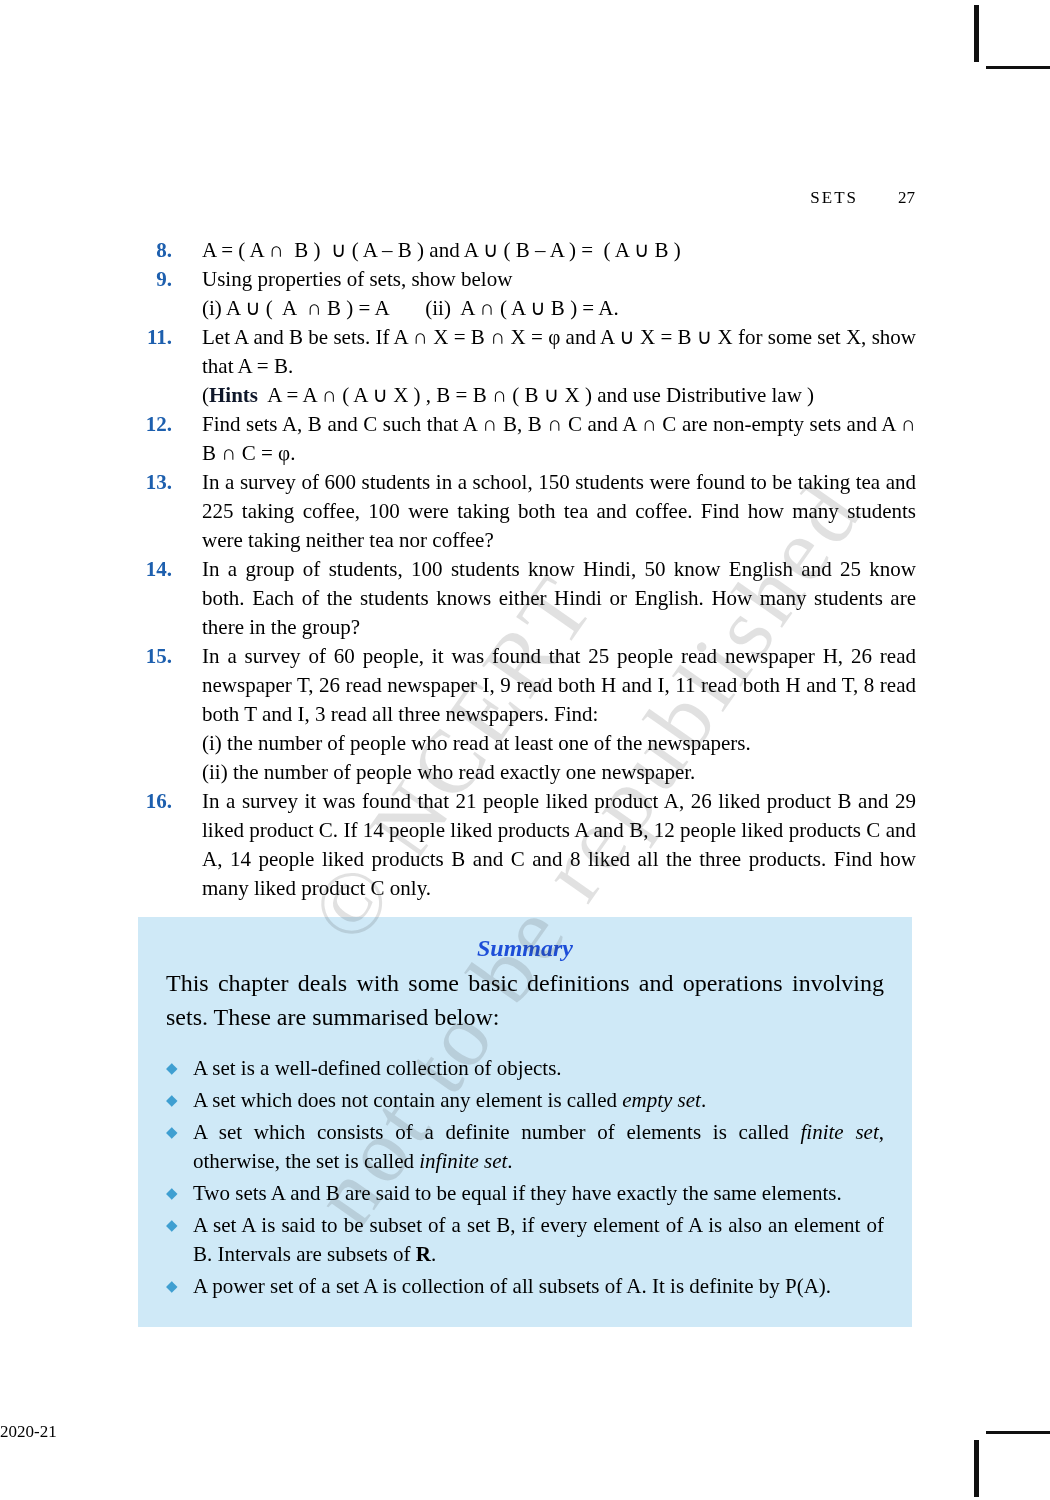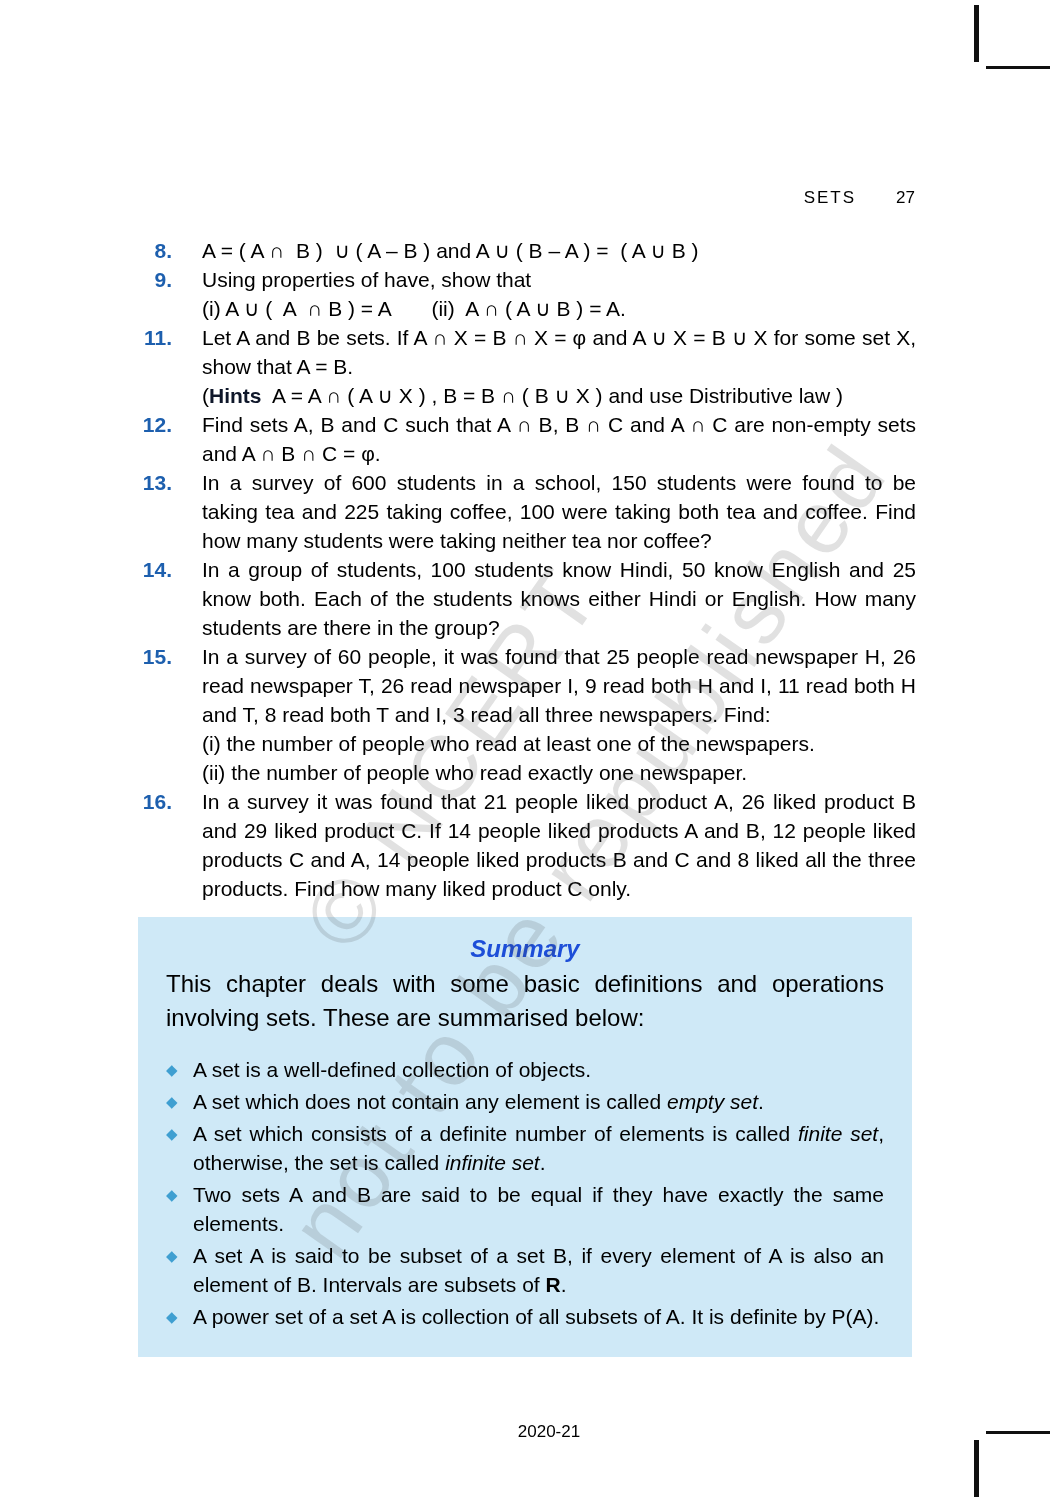--- a/index.html
+++ b/index.html
@@ -3,21 +3,21 @@
 <meta charset="utf-8">
 <title>Textbook Page</title>
 <style>
   * { margin: 0; padding: 0; box-sizing: border-box; }
   html, body { background: #ffffff; }
   .page {
     position: relative;
     width: 1050px;
     height: 1500px;
     background: #ffffff;
-    font-family: Liberation Sans, sans-serif;
+    font-family: Liberation Serif, serif;
     color: #000;
     overflow: hidden;
   }
   
   .mark { position: absolute; background: #101010; }
   .mark-tr-v { left: 974px; top: 5px;    width: 5px;  height: 57px; }
   .mark-tr-h { left: 986px; top: 66px;   width: 64px; height: 3px;  }
   .mark-br-h { left: 986px; top: 1431px; width: 64px; height: 3px;  }
   .mark-br-v { left: 974px; top: 1440px; width: 5px;  height: 57px; }
 
@@ -81,24 +81,22 @@
   }
   .btext { flex: 1; font-size: 21px; line-height: 29px; text-align: justify; }
   .it { font-style: italic; }
   .bd { font-weight: bold; }
 
   .footer {
     position: absolute;
     top: 1422px;
     left: 0;
     width: 1050px;
-    text-align: center;
     font-size: 17px;
     z-index: 1;
-    padding-left: 48px;
   }
 
   .watermark {
     position: absolute;
     left: 40px;
     top: 640px;
     width: 960px;
     text-align: center;
     transform: rotate(-55deg);
     color: rgba(70, 70, 70, 0.16);
@@ -134,21 +132,21 @@
     <div class="problem">
       <div class="pnum">8.</div>
       <div class="pbody">
         <div class="pline">A = ( A ∩  B )  ∪ ( A – B ) and A ∪ ( B – A ) =  ( A ∪ B )</div>
       </div>
     </div>
 
     <div class="problem">
       <div class="pnum">9.</div>
       <div class="pbody">
-        <div class="pline">Using properties of have, show that</div>
+        <div class="pline">Using properties of sets, show below</div>
         <div class="pline">(i) A ∪ (  A  ∩ B ) = A       (ii)  A ∩ ( A ∪ B ) = A.</div>
       </div>
     </div>
 
 
     <div class="problem">
       <div class="pnum">11.</div>
       <div class="pbody">
         <div class="ppara">Let A and B be sets. If A  ∩ X = B ∩ X = φ and A ∪ X = B ∪ X for some set X, show that A = B.</div>
         <div class="pline"><span>(</span><span class="hint-label">Hints</span><span>  A = A ∩ ( A ∪ X ) , B = B ∩ ( B ∪ X ) and use Distributive law )</span></div>

